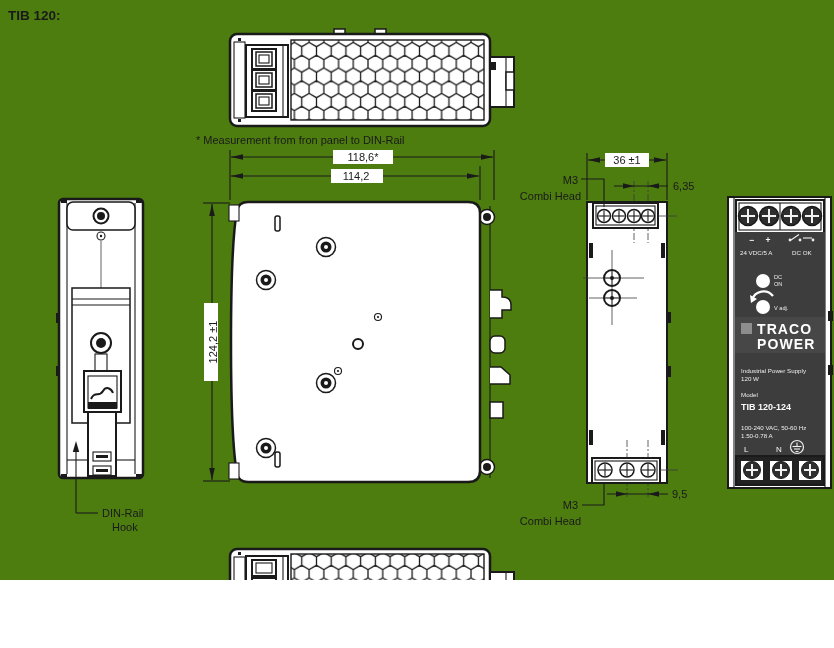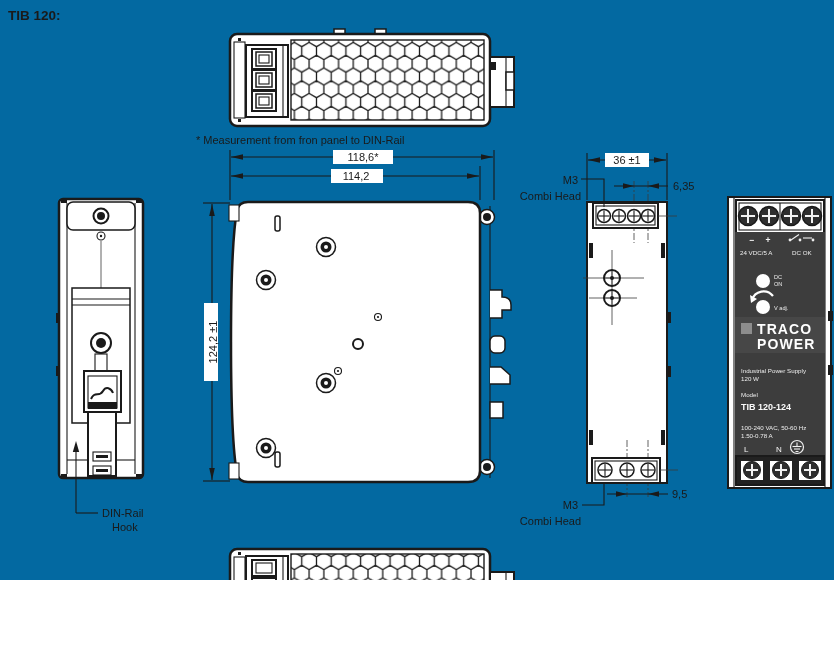--- a/index.html
+++ b/index.html
@@ -1,16 +1,16 @@
 <!DOCTYPE html>
 <html><head>
 <meta charset="utf-8">
 <style>
   html,body{margin:0;padding:0;background:#fff}
-  .stage{position:relative;width:834px;height:580px;background:#0369a1;overflow:hidden}
+  .stage{position:relative;width:834px;height:580px;background:#4d7c0f;overflow:hidden}
   text{font-family:"Liberation Sans","DejaVu Sans",sans-serif;fill:#1a1a1a}
   .t11{font-size:11px}
   .title{font-size:13.5px;font-weight:bold}
   .ln{stroke:#1a1a1a;fill:none}.w1{stroke-width:1.1}.w15{stroke-width:1.5}.w2{stroke-width:2}.w25{stroke-width:2.5}
   .fw{fill:#ffffff;stroke:#1a1a1a}
   .fb{fill:#1a1a1a;stroke:none}
   .cl{stroke:#3a3a3a;stroke-width:.8;fill:none}
   .wt{stroke:#f2f2f2}
   .fp6{font-size:6.2px;fill:#ededed}
   .fp55{font-size:5.6px;fill:#ededed}

